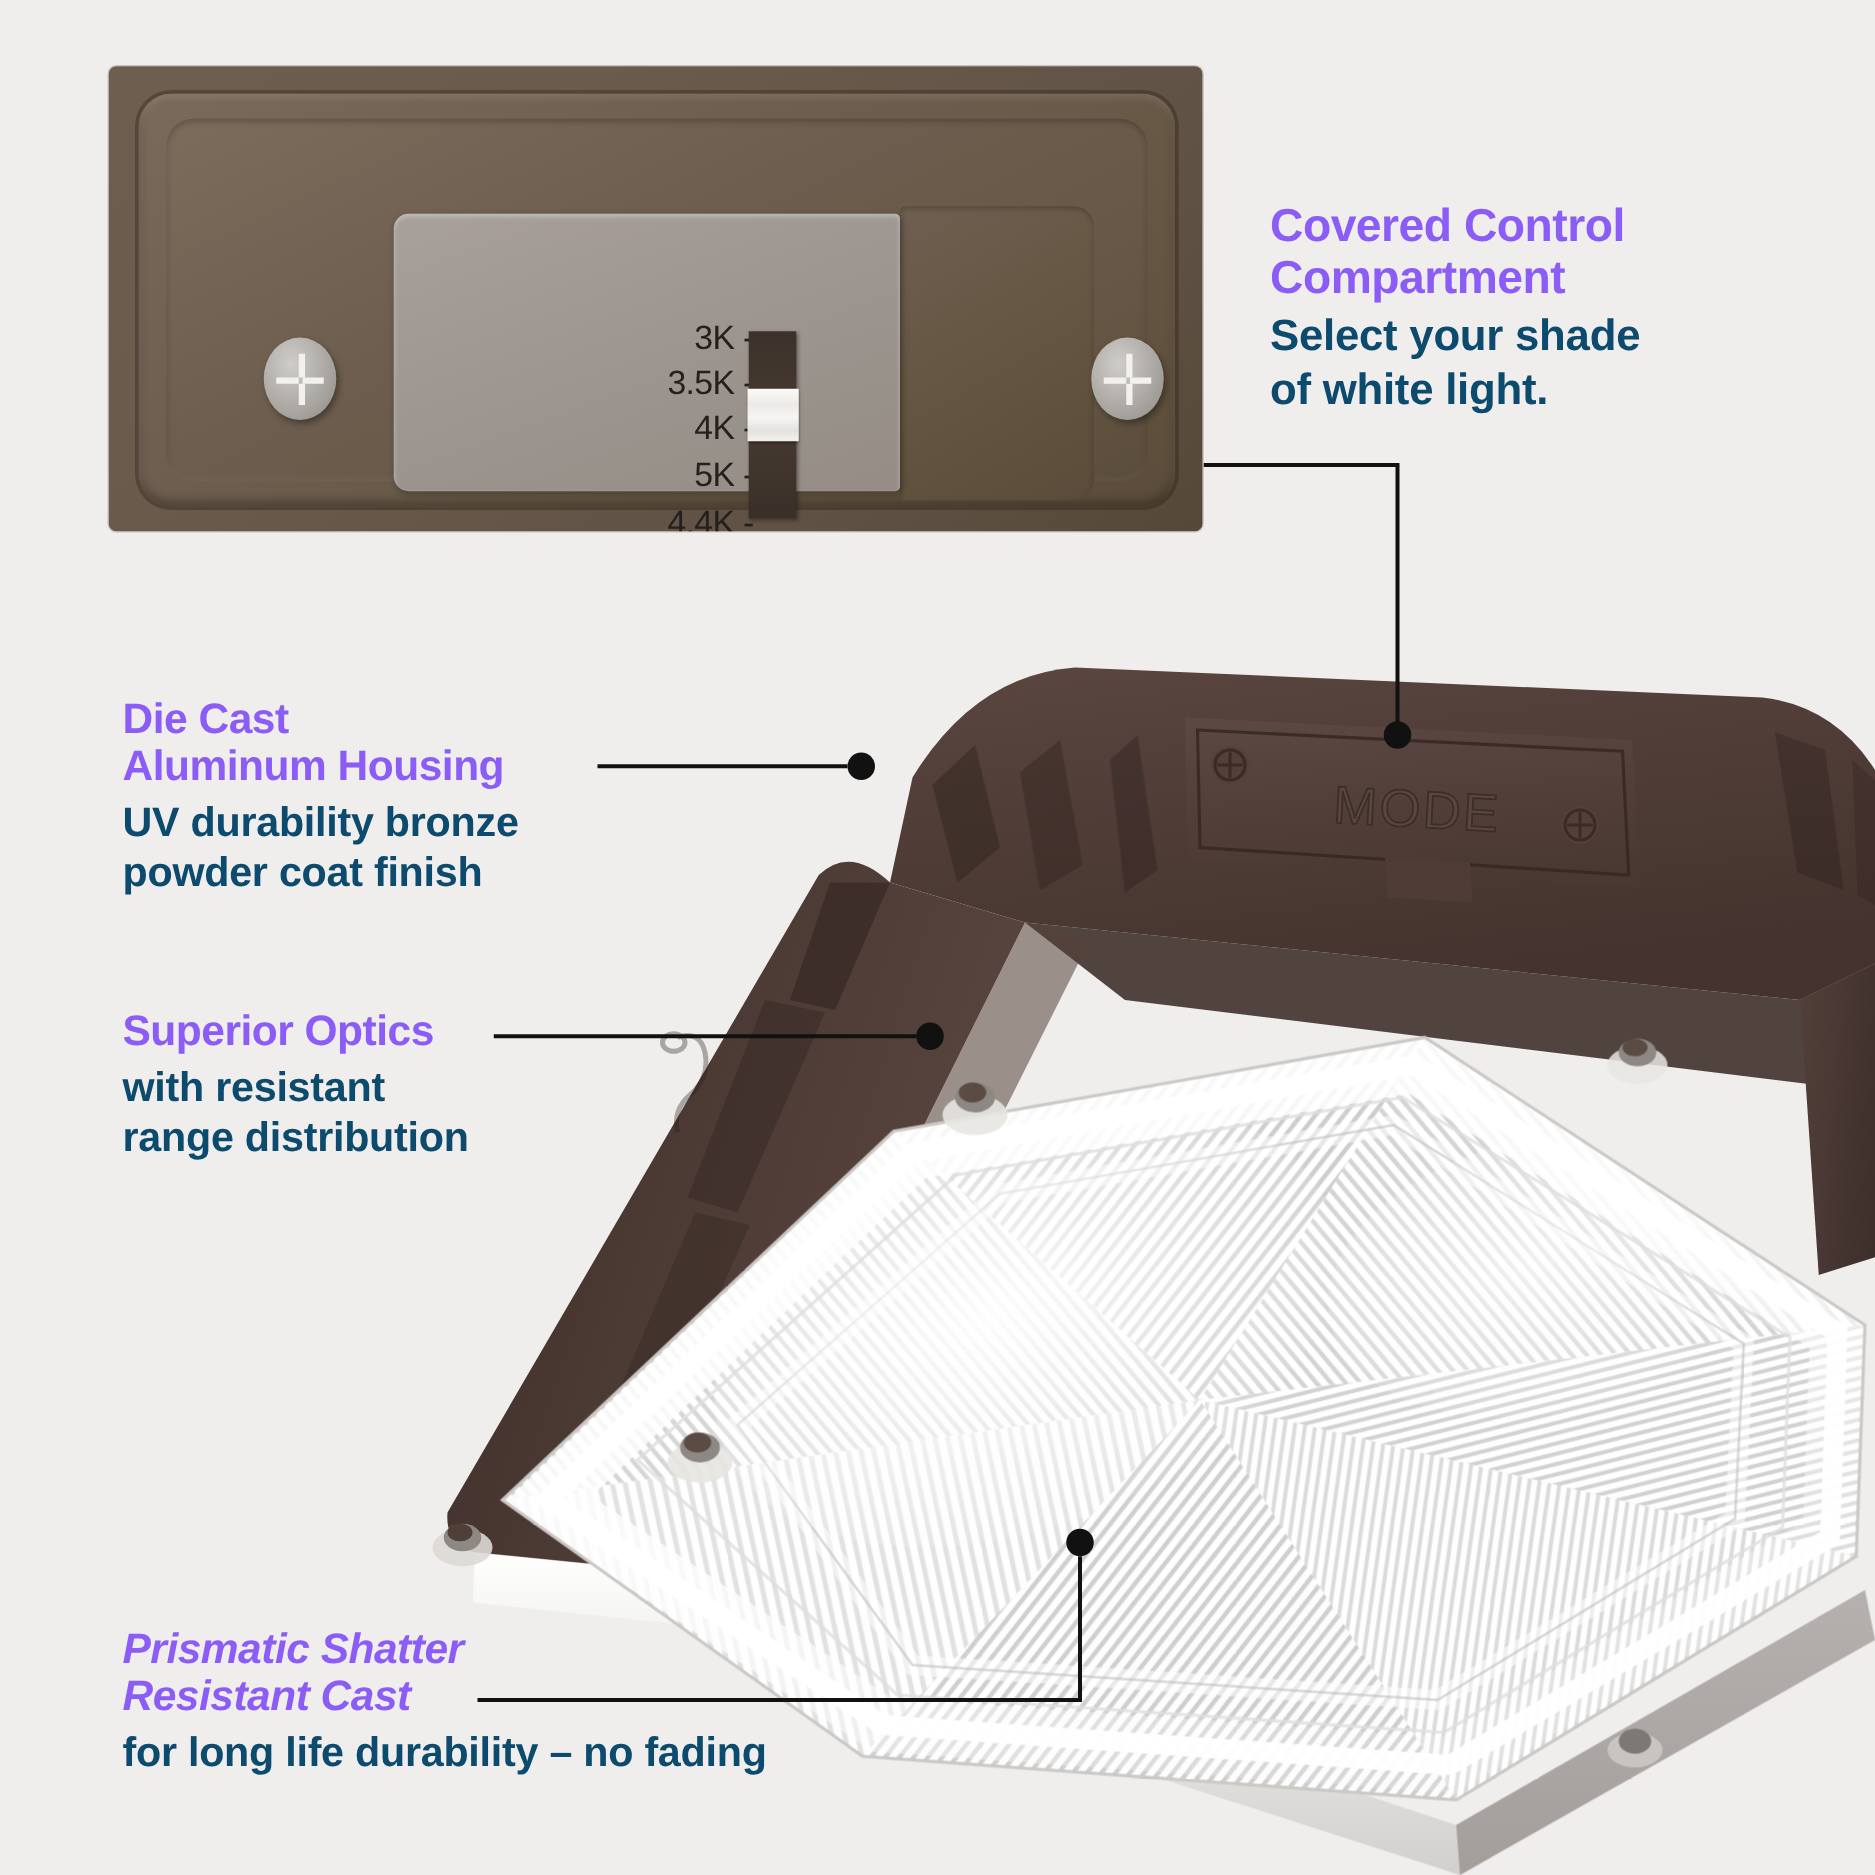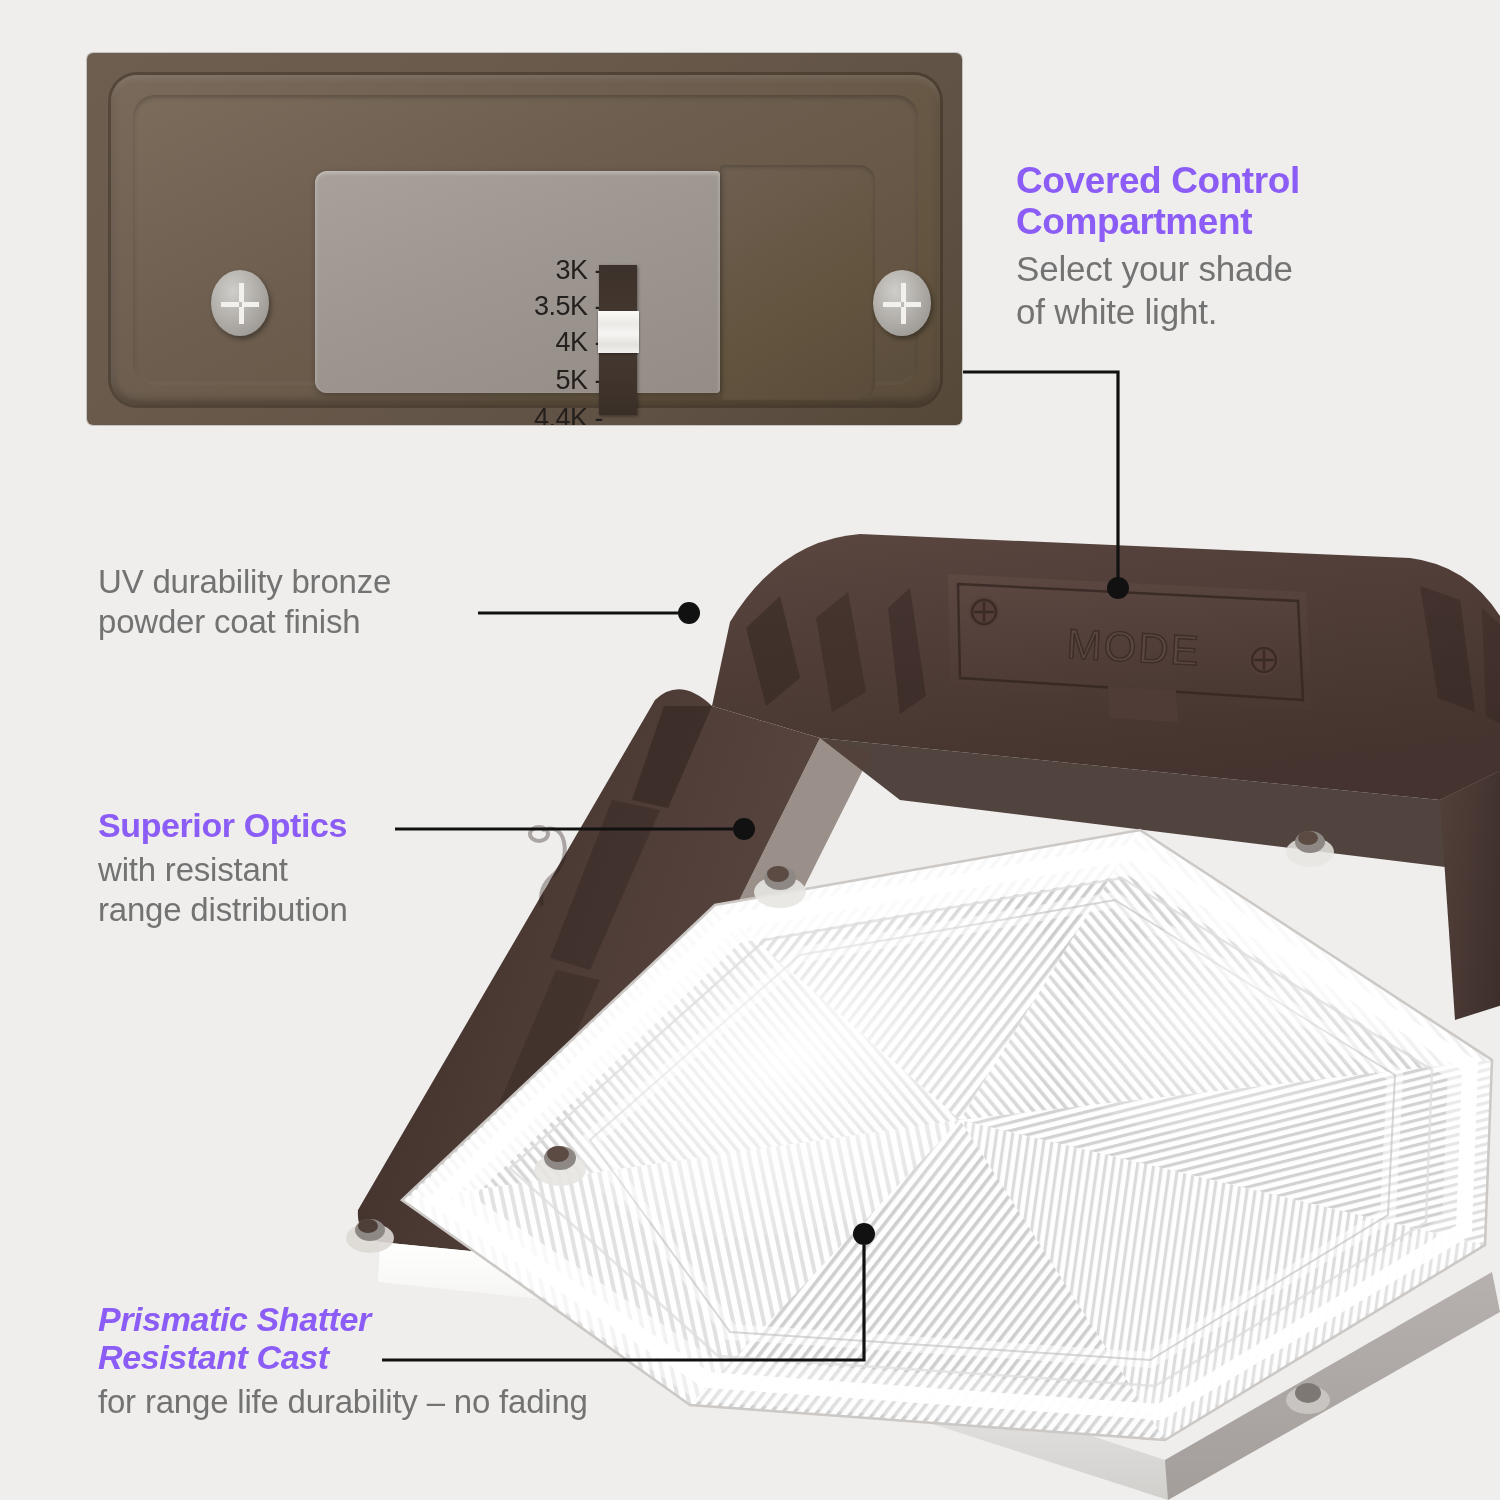--- a/index.html
+++ b/index.html
@@ -14,22 +14,22 @@
 
   
   .callout{position:absolute;}
   .callout .title{
     font-weight:700;
     color:#8b5cf6;
     letter-spacing:-0.4px;
     line-height:1.12;
   }
   .callout .sub{
-    font-weight:400;
-    color:#737373;
+    font-weight:700;
+    color:#0c4a6e;
     letter-spacing:-0.2px;
     line-height:1.22;
   }
 
   #co-control{ left:1016px; top:160px; width:360px; }
   #co-control .title{font-size:37px;}
   #co-control .sub{font-size:35px;margin-top:5px;}
 
   #co-housing{ left:98px; top:556px; width:430px; }
   #co-housing .title{font-size:34px;}
@@ -369,20 +369,24 @@
       <span>Covered Control</span><br>
       <span>Compartment</span>
     </div>
     <div class="sub">
       <span>Select your shade</span><br>
       <span>of white light.</span>
     </div>
   </div>
 
   <div class="callout" id="co-housing">
+    <div class="title">
+      <span>Die Cast</span><br>
+      <span>Aluminum Housing</span>
+    </div>
     <div class="sub">
       <span>UV durability bronze</span><br>
       <span>powder coat finish</span>
     </div>
   </div>
 
   <div class="callout" id="co-optics">
     <div class="title">
       <span>Superior Optics</span>
     </div>
@@ -391,17 +395,17 @@
       <span>range distribution</span>
     </div>
   </div>
 
   <div class="callout" id="co-lens">
     <div class="title">
       <span>Prismatic Shatter</span><br>
       <span>Resistant Cast</span>
     </div>
     <div class="sub">
-      <span>for range life durability – no fading</span>
+      <span>for long life durability – no fading</span>
     </div>
   </div>
 
 </div>
 
 </body></html>

